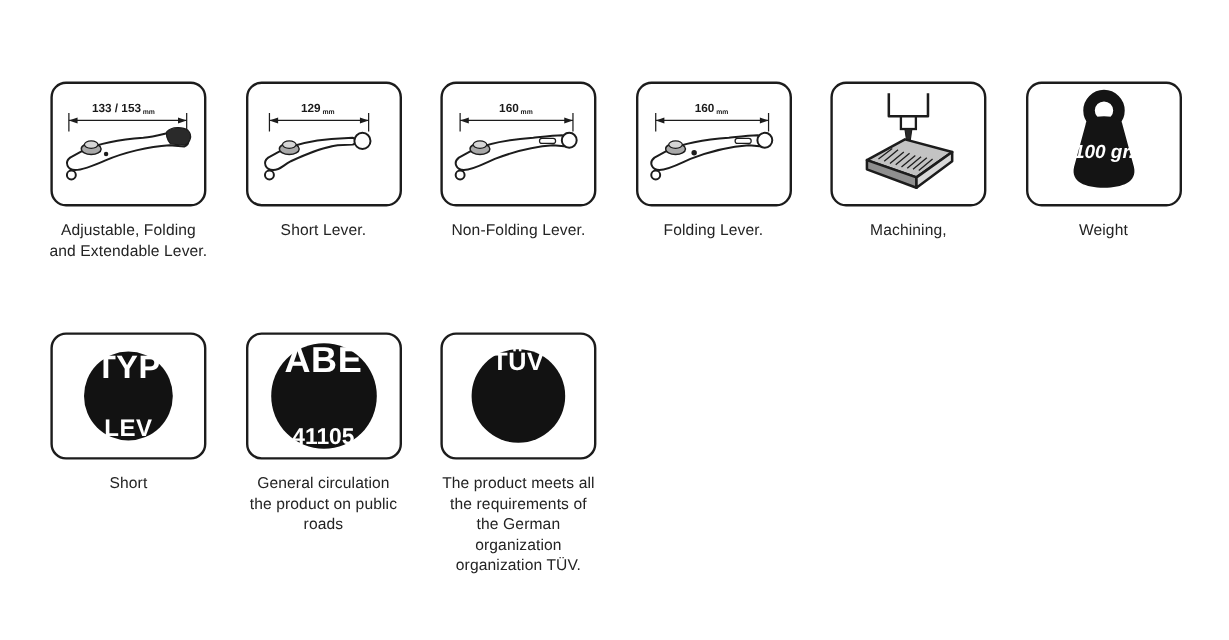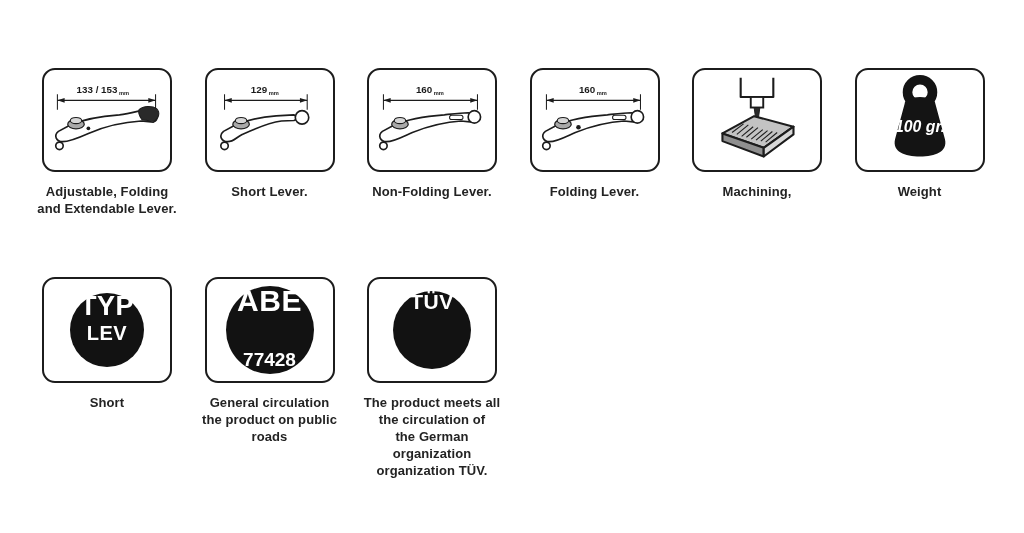--- a/index.html
+++ b/index.html
@@ -21,35 +21,35 @@
   .card {
     width:130px; height:104px;
     border:2px solid #1c1c1c; border-radius:13px;
     background:#ffffff;
     display:flex; align-items:center; justify-content:center;
     overflow:hidden;
   }
   .row-2 .card { height:106px; }
   .caption {
     margin-top:11px; width:174px; margin-left:-22px; margin-right:-22px;
-    text-align:center; font-weight:700; font-size:13px; line-height:17px;
+    text-align:center; font-weight:400; font-size:13px; line-height:17px;
     color:#232323; letter-spacing:0.1px;
   }
   .subcaption {
     width:174px; margin-left:-22px; margin-right:-22px;
     text-align:center; font-weight:400; font-size:12.5px; line-height:17px;
     color:#3b3b3b; letter-spacing:0.1px;
   }
   svg { display:block; }
   svg text { font-family:"Liberation Sans", sans-serif; }
   .dim-text { font-size:9.5px; font-weight:700; fill:#1a1a1a; }
   .dim-unit { font-size:5.5px; font-weight:700; fill:#1a1a1a; }
   .badge-circle {
     border-radius:50%; background:#121212; color:#ffffff;
-    display:flex; flex-direction:column; align-items:center; justify-content:flex-start;
+    display:flex; flex-direction:column; align-items:center; justify-content:space-between;
     font-weight:700; line-height:1; letter-spacing:0.5px;
   }
   .badge-typ { width:74px; height:74px; }
   .badge-typ .l1 { font-size:27px; }
   .badge-typ .l2 { font-size:20px; margin-top:3px; }
   .badge-abe { width:88px; height:88px;gap:32px; }
   .badge-abe .l1 { font-size:30px; }
   .badge-abe .l2 { font-size:19px; margin-top:2px; letter-spacing:0; }
   .badge-tuv { width:78px; height:78px; }
   .badge-tuv .l1 { font-size:21px; }
@@ -201,38 +201,38 @@
     </div>
     <div class="caption">
       <div>Short</div>
     </div>
   </div>
 
   <div class="cell">
     <div class="card">
       <div class="badge-circle badge-abe">
         <span class="l1">ABE</span>
-        <span class="l2">77428</span>
+        <span class="l2">41105</span>
       </div>
     </div>
     <div class="caption">
       <div>General circulation</div>
       <div>the product on public</div>
       <div>roads</div>
     </div>
   </div>
 
   <div class="cell">
     <div class="card">
       <div class="badge-circle badge-tuv">
         <span class="l1">TÜV</span>
       </div>
     </div>
     <div class="caption">
       <div>The product meets all</div>
-      <div>the circulation of</div>
+      <div>the requirements of</div>
       <div>the German</div>
       <div>organization</div>
       <div>organization TÜV.</div>
     </div>
   </div>
 
 </div>
 
 </body></html>

